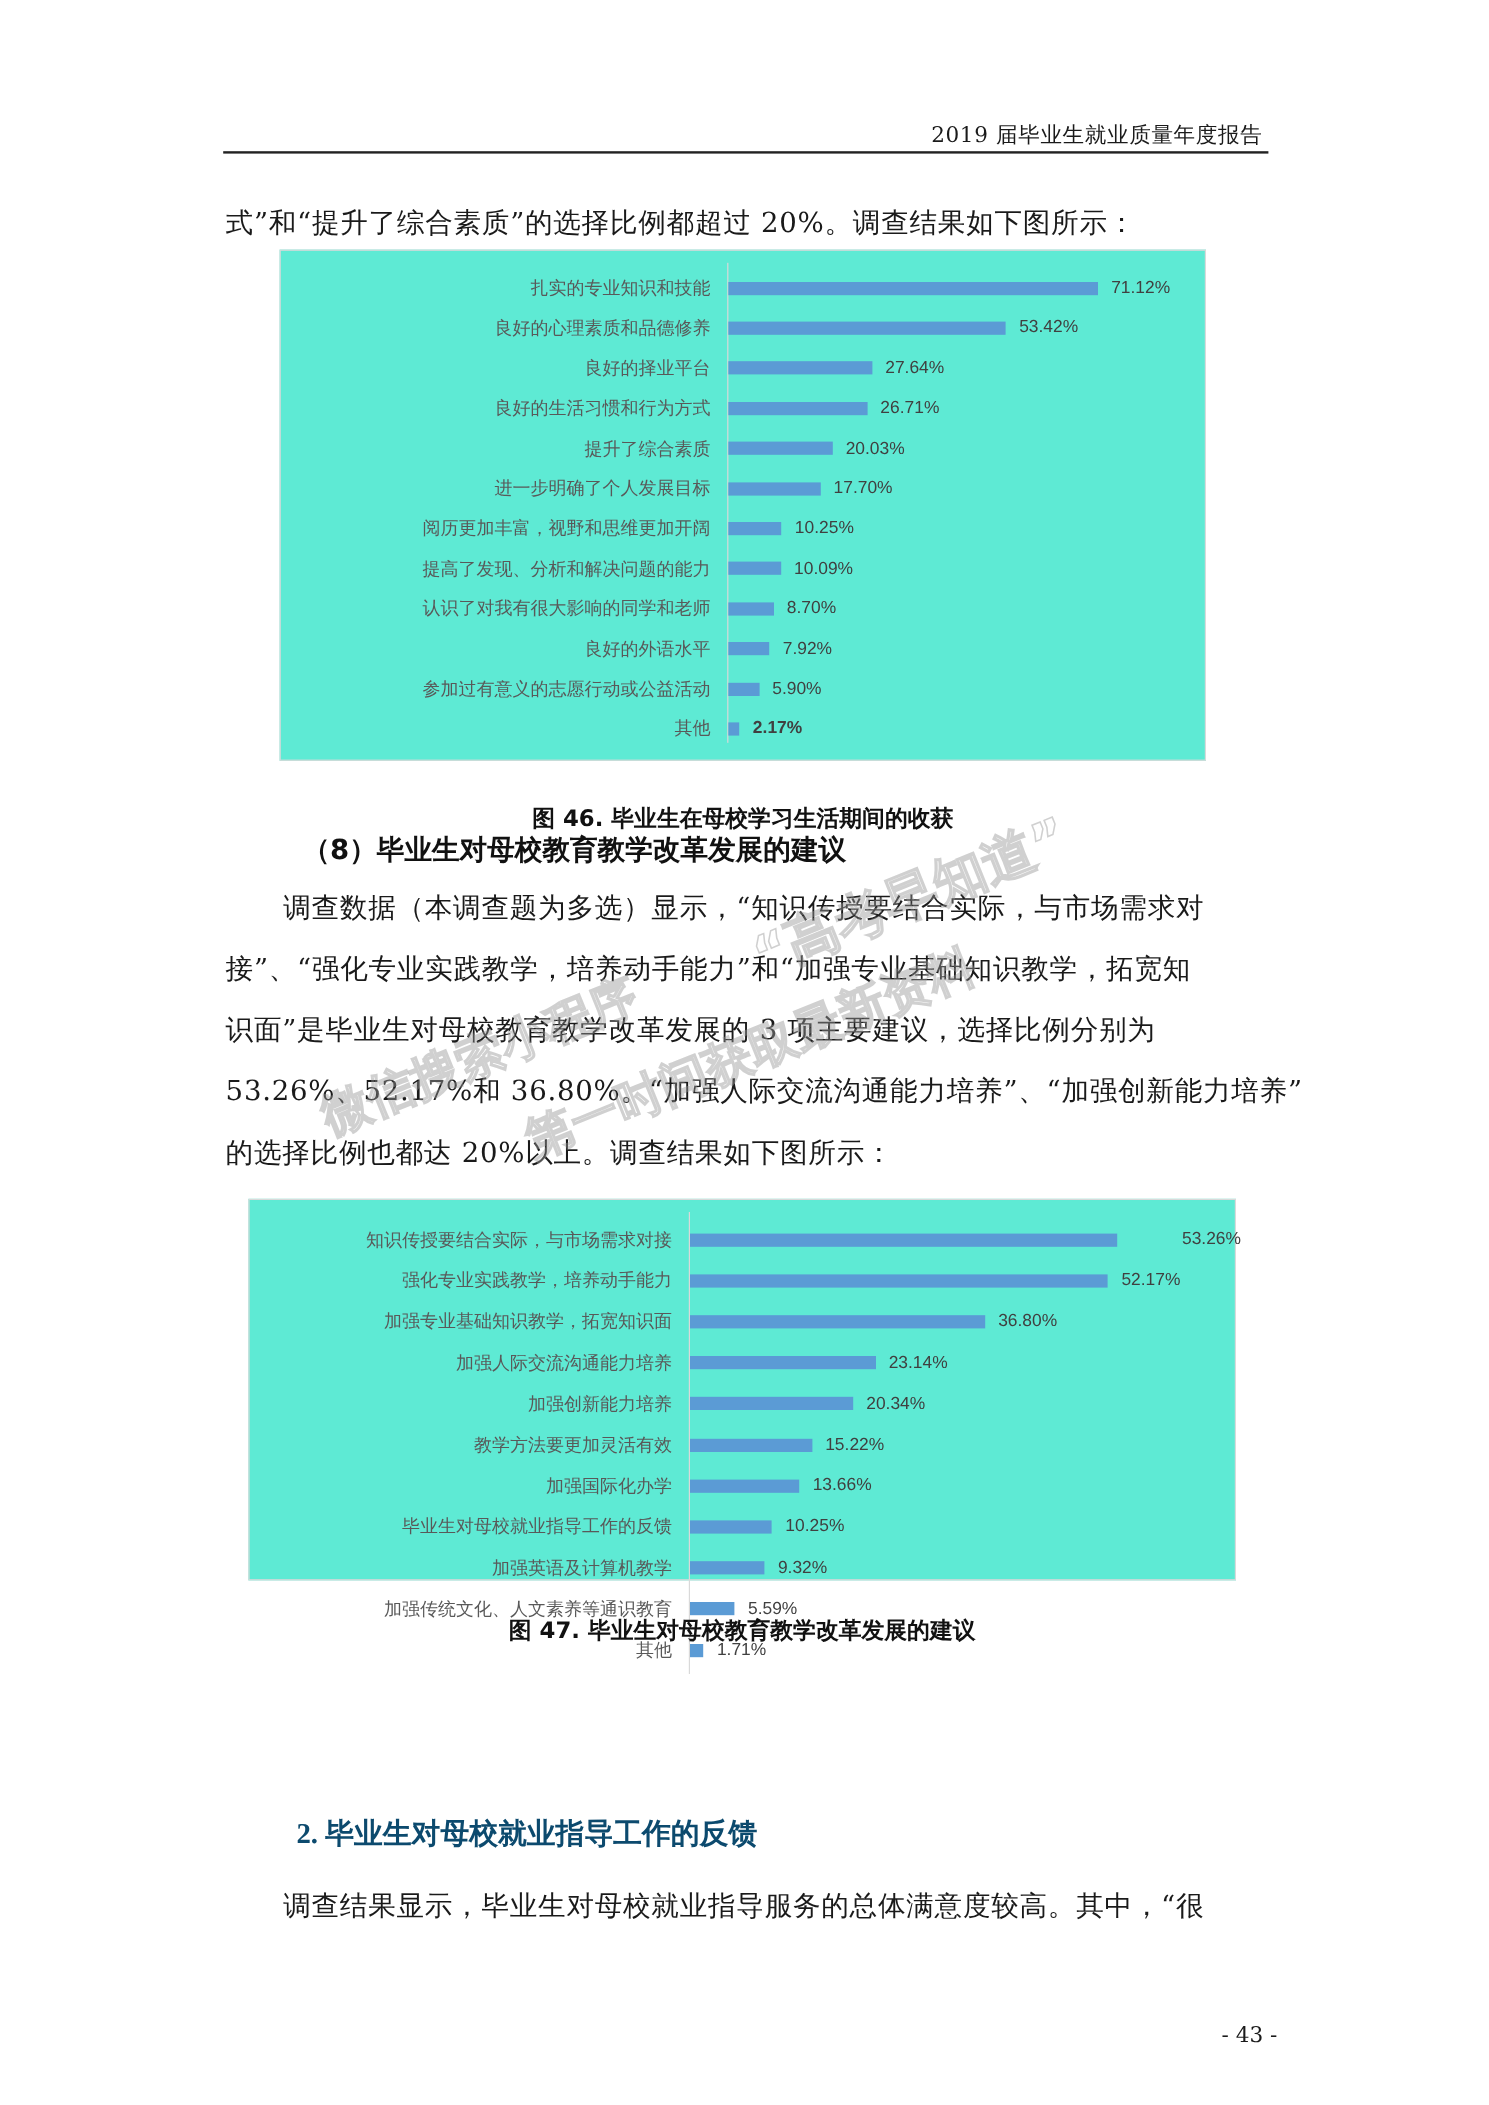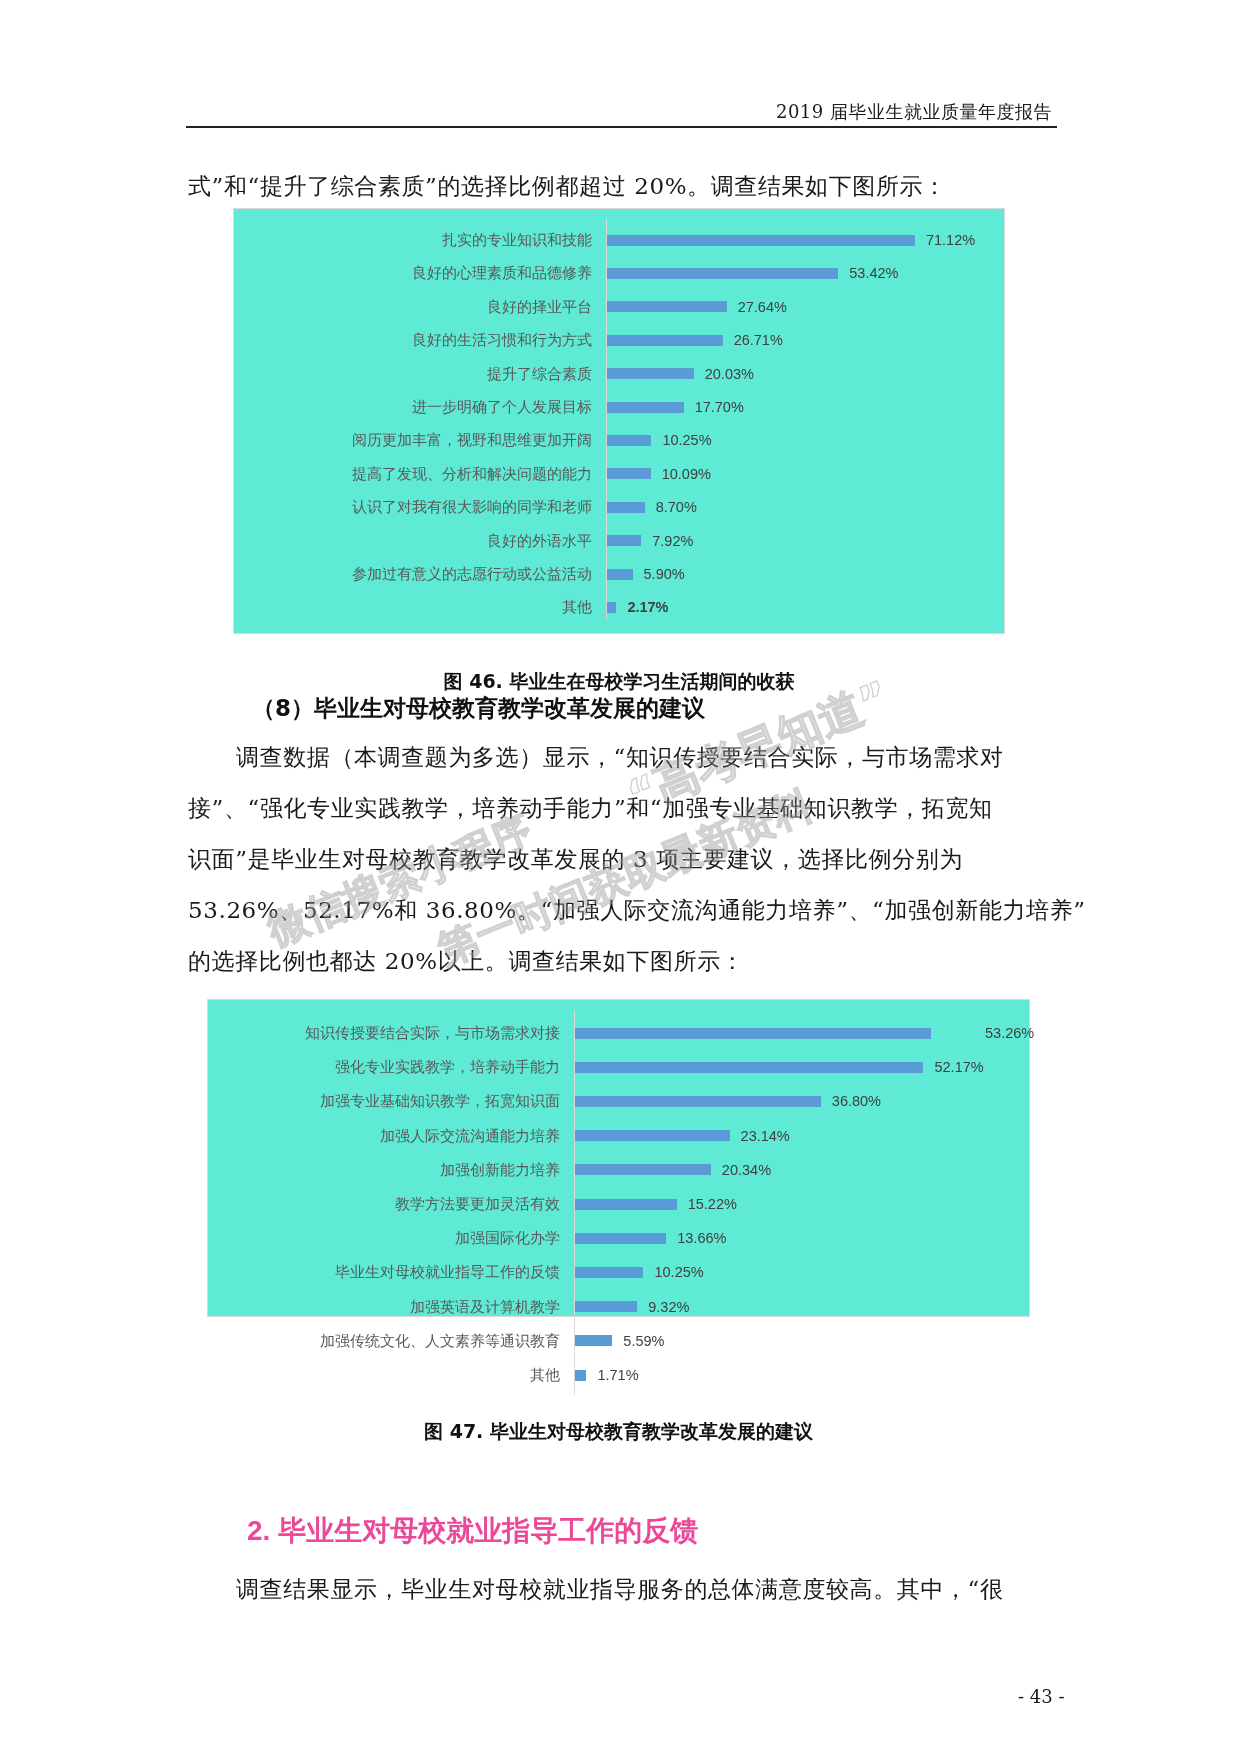--- a/index.html
+++ b/index.html
@@ -14,22 +14,22 @@
   .chart-axis { position:absolute; width:1px; background:#d9d9d9; }
   .bar-label { position:absolute; font-family:"DejaVu Sans","Liberation Sans",sans-serif;
                font-size:15px; color:#595959; text-align:right; white-space:nowrap; line-height:18px; }
   .bar { position:absolute; height:11px; }
   .bar-value { position:absolute; font-family:"Liberation Sans","DejaVu Sans",sans-serif;
                font-size:14.5px; color:#404040; white-space:nowrap; line-height:18px; }
   .caption { font-family:"DejaVu Sans","Liberation Sans",sans-serif; font-weight:bold; font-size:19px;
              white-space:nowrap; text-align:center; color:#111; }
   .subheading { left:252px; top:693px; font-family:"DejaVu Sans","Liberation Sans",sans-serif;
                 font-weight:bold; font-size:23px; white-space:nowrap; color:#111; }
-  .section-heading { left:247px; top:1512px; font-family:Liberation Sans, sans-serif;
-                     font-weight:bold; font-size:28px; white-space:nowrap; color:#ec4899; }
+  .section-heading { left:247px; top:1512px; font-family:Liberation Serif, serif;
+                     font-weight:bold; font-size:24px; white-space:nowrap; color:#0c4a6e; }
   .page-number { left:1018px; top:1686px; font-size:18px; white-space:nowrap; }
   .watermark { left:250px; top:700px; width:760px; height:300px; pointer-events:none; }
   .watermark span { position:absolute; font-family:"DejaVu Sans","Liberation Sans",sans-serif;
                     font-weight:bold; color:transparent; -webkit-text-stroke:1.3px rgba(150,150,150,0.45);
                     white-space:nowrap; transform-origin:left center; }
 </style>
 </head>
 <body>
 
 <div class="abs header-text">2019 届毕业生就业质量年度报告</div>
@@ -124,18 +124,18 @@
       <div class="bar" style="left: 367px; top: 301.1px; width: 62.2576px; background: rgb(91, 155, 213);"></div>
       <div class="bar-value" style="left: 440.258px; top: 297.6px;">9.32%</div>
       <div class="bar-label" style="right: 469px; top: 331.8px;">加强传统文化、人文素养等通识教育</div>
       <div class="bar" style="left: 367px; top: 335.3px; width: 37.3412px; background: rgb(91, 155, 213);"></div>
       <div class="bar-value" style="left: 415.341px; top: 331.8px;">5.59%</div>
       <div class="bar-label" style="right: 469px; top: 366px;">其他</div>
       <div class="bar" style="left: 367px; top: 369.5px; width: 11.4228px; background: rgb(91, 155, 213);"></div>
       <div class="bar-value" style="left: 389.423px; top: 366px;">1.71%</div>
     </div>
 </div>
-<div class="abs caption" style="left:207px; width:823px; top:1419px;">图 47. 毕业生对母校教育教学改革发展的建议</div>
+<div class="abs caption" style="left:207px; width:823px; top:1346px;">图 47. 毕业生对母校教育教学改革发展的建议</div>
 
 <div class="abs section-heading">2. 毕业生对母校就业指导工作的反馈</div>
 <div class="abs body-line indent" style="top:1575px;">调查结果显示，毕业生对母校就业指导服务的总体满意度较高。其中，“很</div>
 
 <div class="abs page-number">- 43 -</div>
 
 </body></html>

